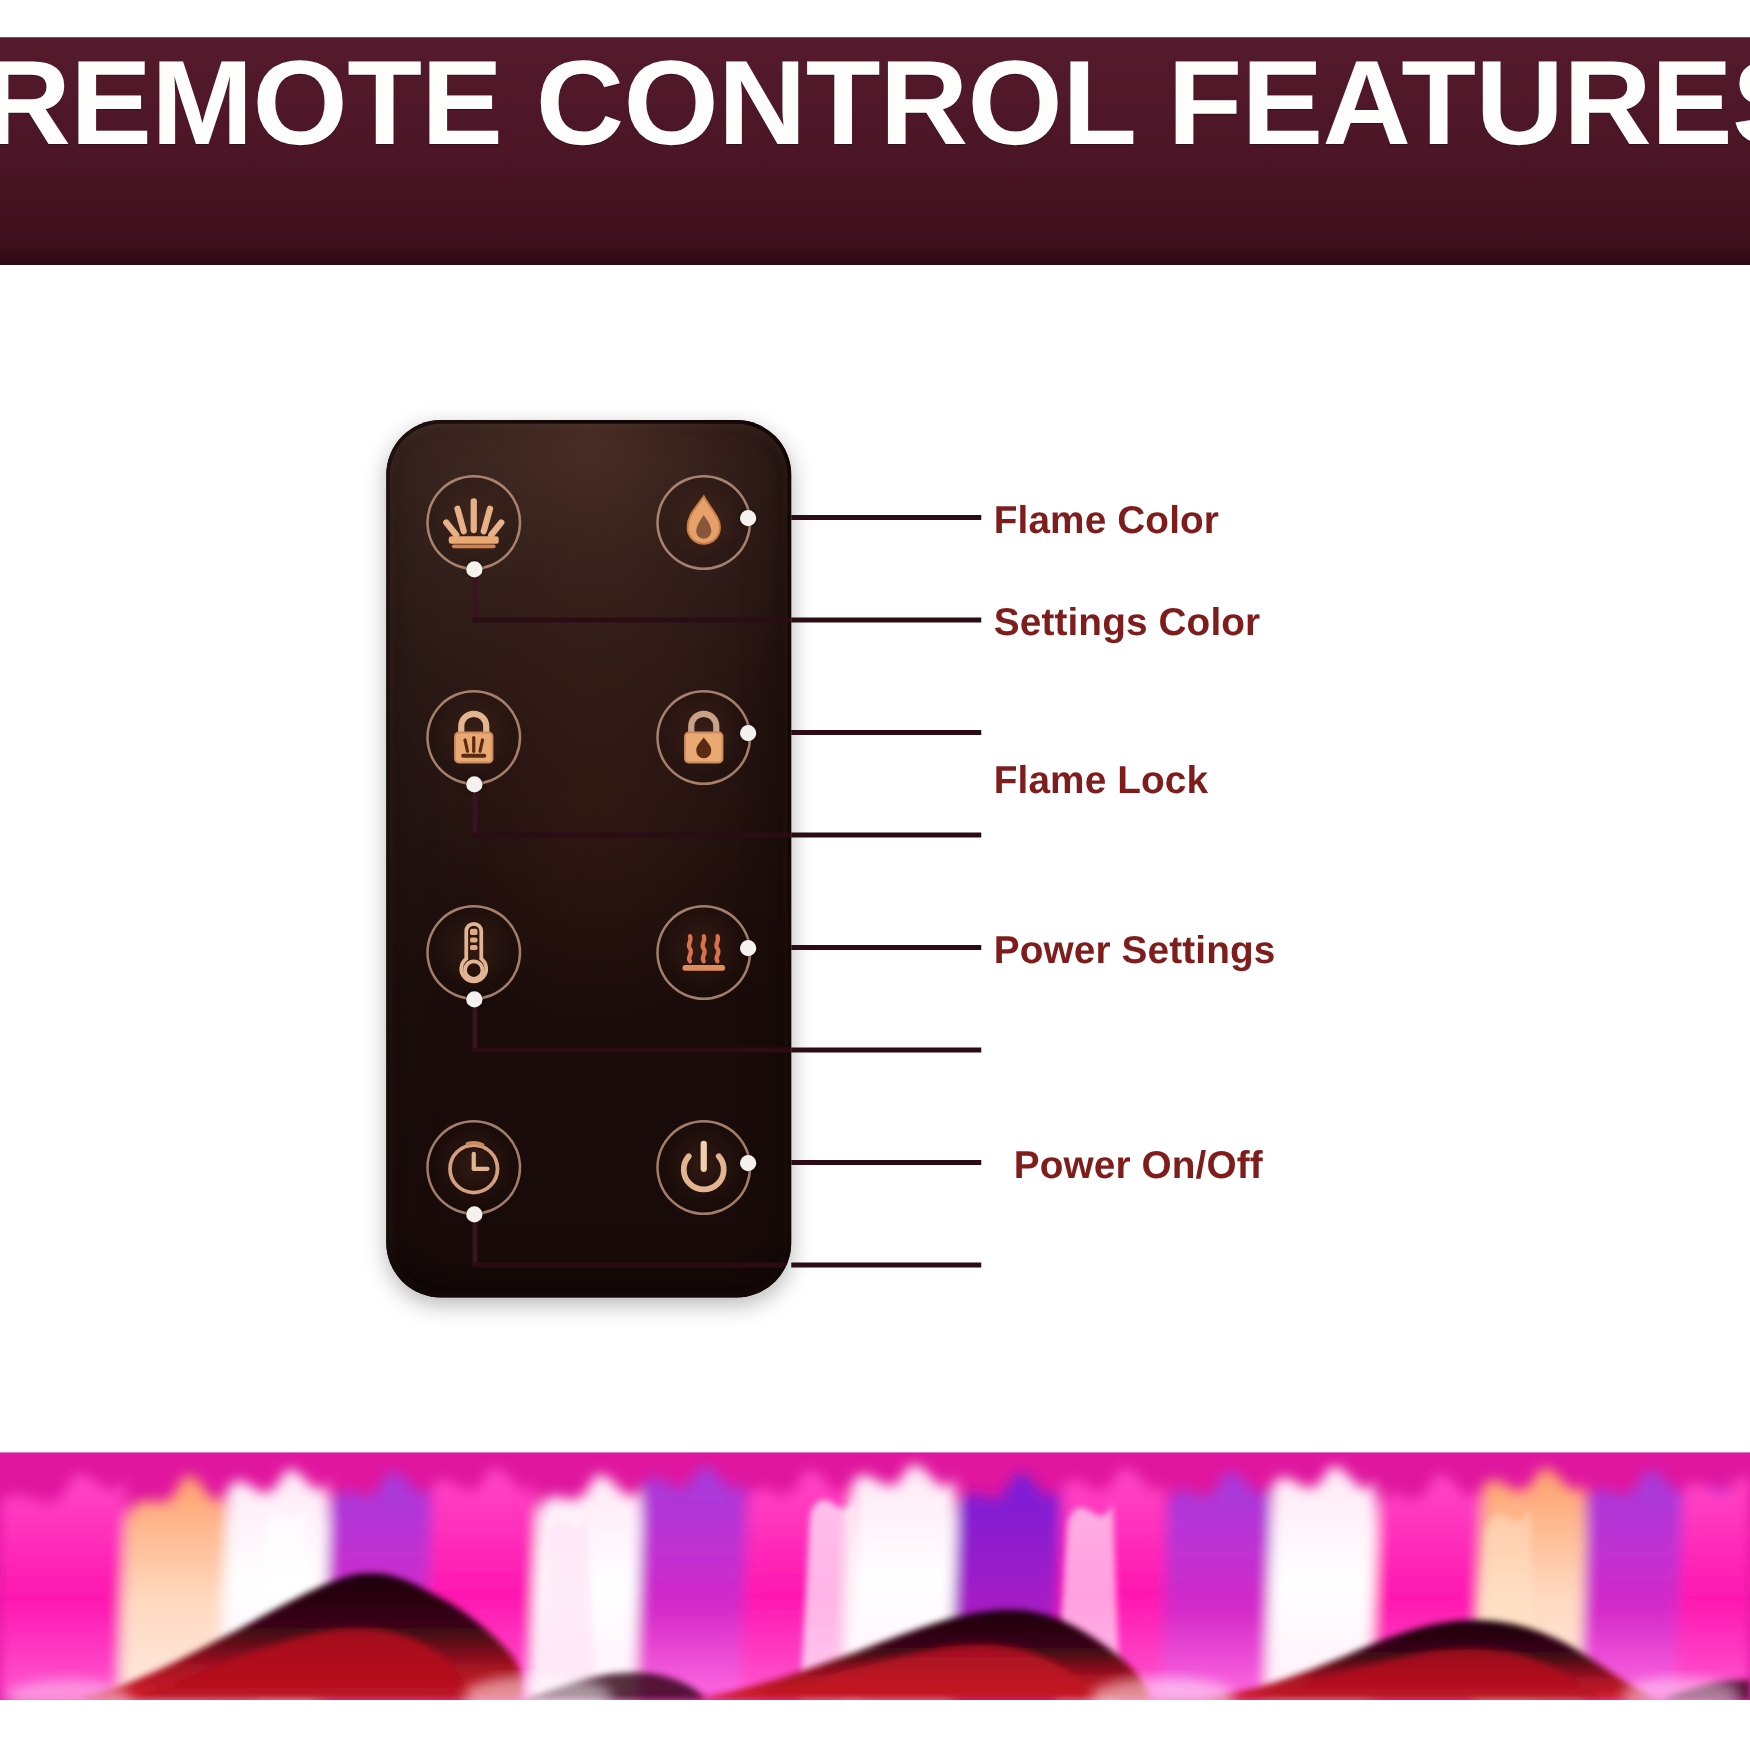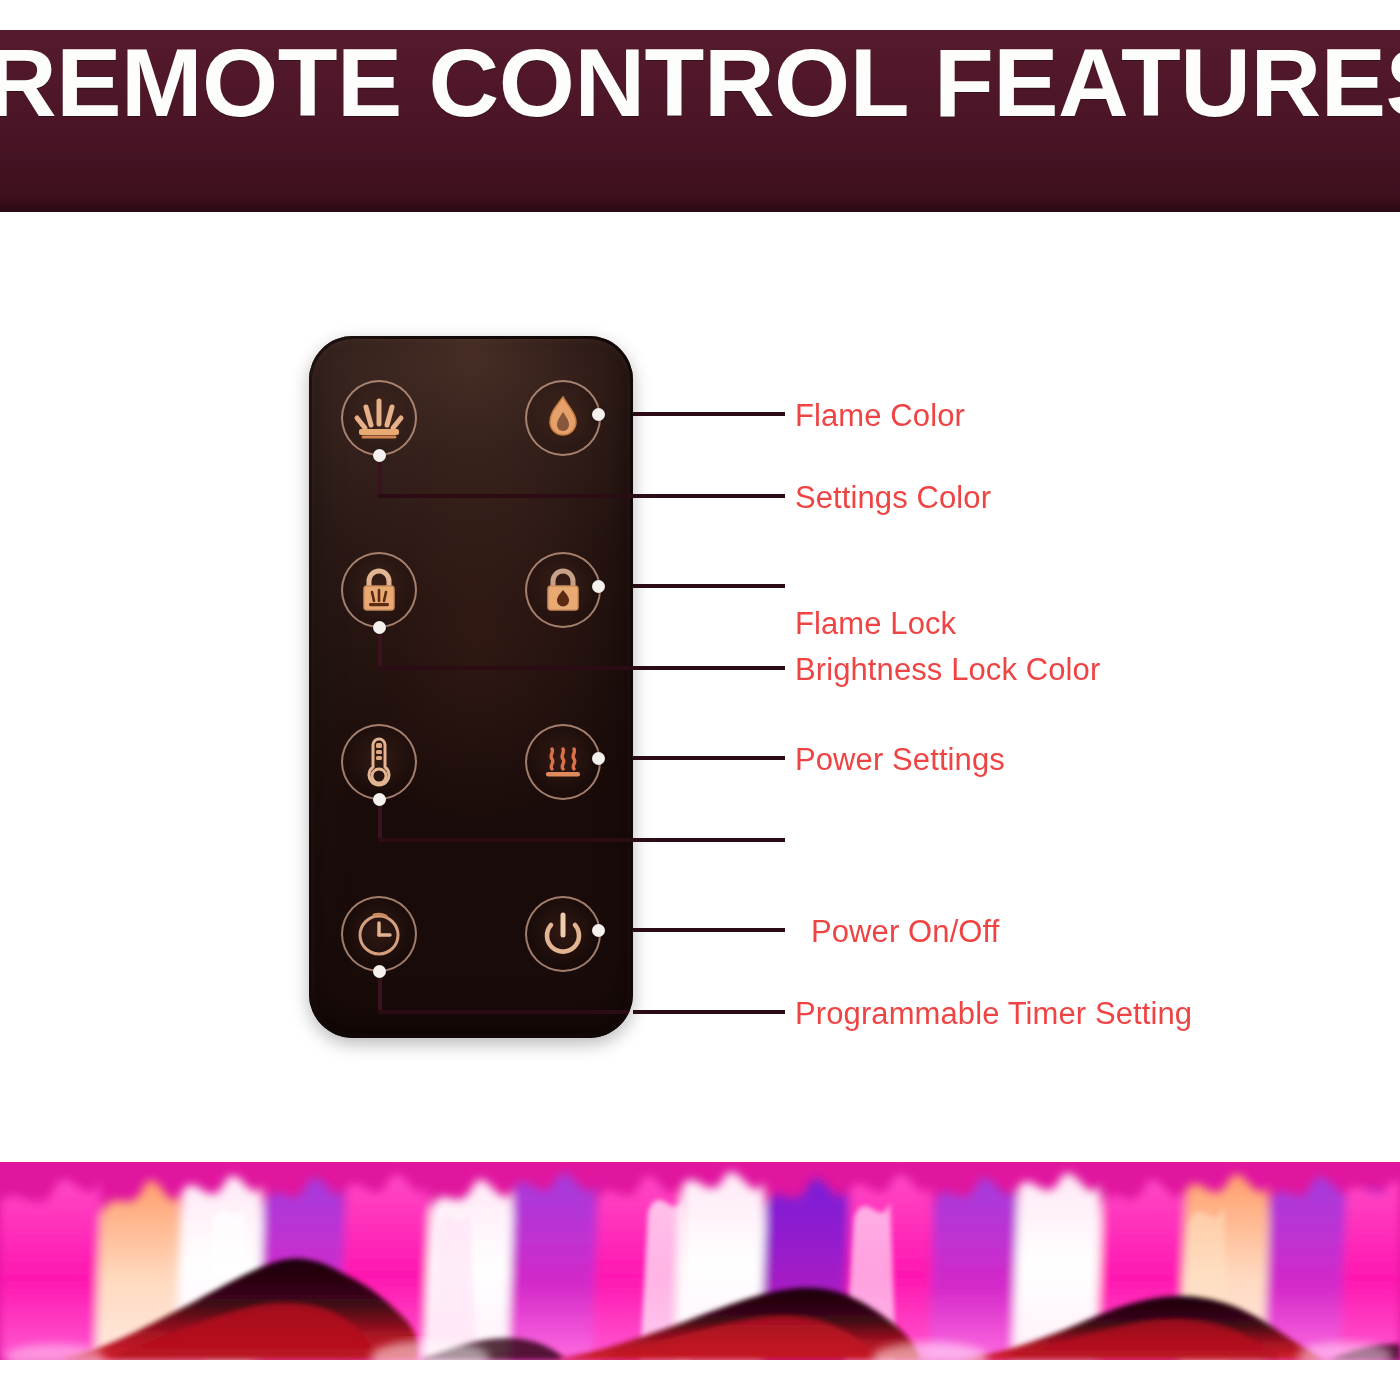--- a/index.html
+++ b/index.html
@@ -70,24 +70,24 @@
     z-index:6;
   }
 
   
   .lead-h{position:absolute;height:4px;background:#2b0c14;z-index:4;}
   .lead-v{position:absolute;width:4px;background:#3b1220;z-index:4;}
 
   
   .lbl{
     position:absolute;
-    color:#ef4444;
+    color:#7f1d1d;
     font-family:"Liberation Sans Narrow","Liberation Sans","DejaVu Sans",sans-serif;
     font-size:31px;
-    font-weight:400;
+    font-weight:700;
     letter-spacing:.1px;
     white-space:nowrap;
     line-height:1;
   }
 
   
   .flamestrip{
     position:absolute;left:0;top:1162px;width:1400px;height:198px;
     overflow:hidden;background:#c7139b;
   }
@@ -230,24 +230,22 @@
   <div class="lead-h" style="left:633px;top:584px;width:152px;"></div>
   <div class="lead-h" style="left:633px;top:666px;width:152px;"></div>
   <div class="lead-h" style="left:633px;top:756px;width:152px;"></div>
   <div class="lead-h" style="left:633px;top:838px;width:152px;"></div>
   <div class="lead-h" style="left:633px;top:928px;width:152px;"></div>
   <div class="lead-h" style="left:633px;top:1010px;width:152px;"></div>
 
   <div class="lbl" style="left:795px;top:400px;">Flame Color</div>
   <div class="lbl" style="left:795px;top:482px;">Settings Color</div>
   <div class="lbl" style="left:795px;top:608px;">Flame Lock</div>
-  <div class="lbl" style="left:795px;top:654px;">Brightness Lock Color</div>
   <div class="lbl" style="left:795px;top:744px;">Power Settings</div>
   <div class="lbl" style="left:795px;top:916px;margin-left:16px;">Power On/Off</div>
-  <div class="lbl" style="left:795px;top:998px;">Programmable Timer Setting</div>
 
   <div class="flamestrip">
     <svg viewBox="0 0 1400 198" preserveAspectRatio="none">
       <defs>
         <linearGradient id="fA" x1="0" y1="0" x2="0" y2="1">
           <stop offset="0%" stop-color="#ff47c6"></stop>
             <stop offset="55%" stop-color="#ff17b0"></stop>
             <stop offset="100%" stop-color="#ff59d2"></stop>
         </linearGradient>
         <linearGradient id="fB" x1="0" y1="0" x2="0" y2="1">

